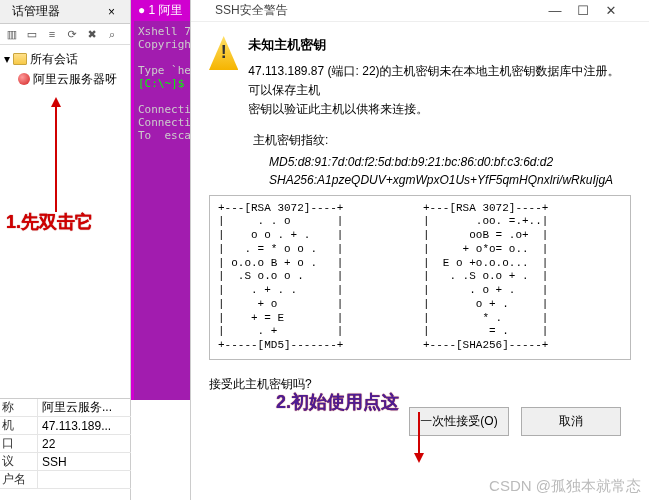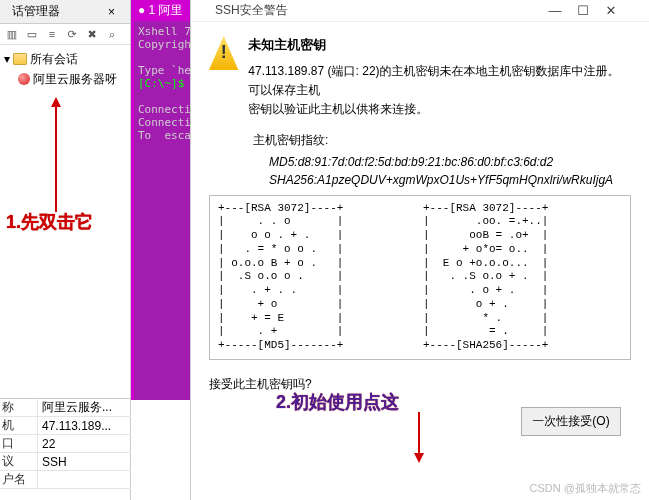--- a/index.html
+++ b/index.html
@@ -224,21 +224,21 @@
   }
   .props-table .v {
     flex: 1;
     padding-left: 4px;
     white-space: nowrap;
     overflow: hidden;
   }
   .watermark {
     position: absolute;
     right: 8px; bottom: 4px;
-    font-size: 11px;
+    font-size: 15px;
     color: #bbb;
   }
 </style>
 </head>
 <body>
 
 <div class="session-mgr">
   <div class="session-mgr-title">
     <span>话管理器</span>
     <span class="x">×</span>
@@ -346,20 +346,21 @@
 |       o + .     |
 |        * .      |
 |         = .     |
 +----[SHA256]-----+</div>
     </div>
 
     <div class="prompt-q">接受此主机密钥吗?</div>
 
     <div class="btn-row">
       <div class="btn">一次性接受(O)</div>
+      <div class="btn">取消</div>
     </div>
   </div>
 </div>
 
 <div class="arrow1"></div>
 <div class="annot1">1.先双击它</div>
 
 <div class="annot2">2.初始使用点这</div>
 <div class="arrow2"></div>
 

